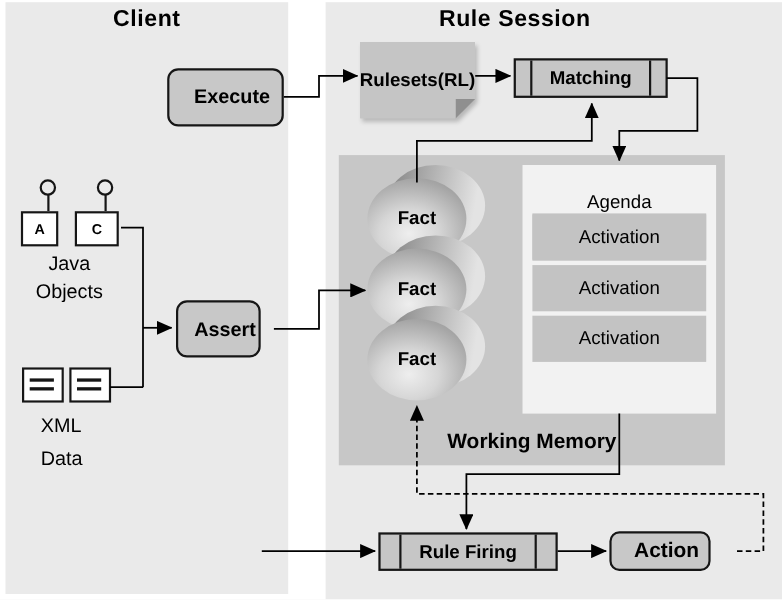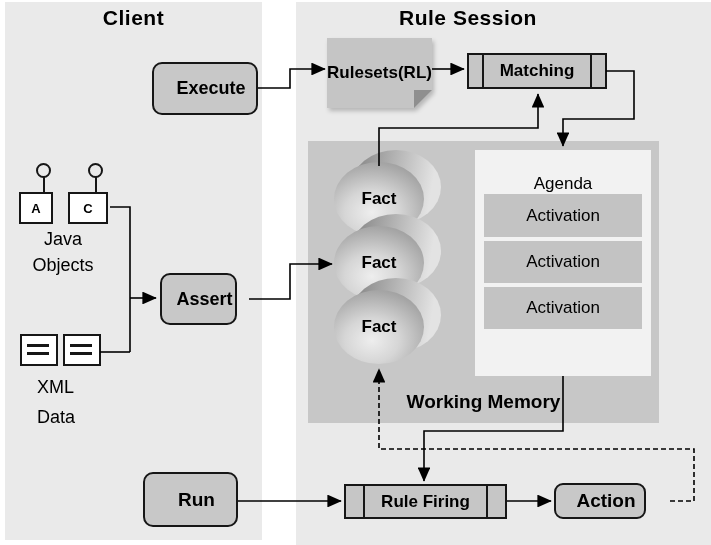--- a/index.html
+++ b/index.html
@@ -92,21 +92,20 @@
 <div id="stage">
 
   <div class="panel" id="client-panel"></div>
   <div class="panel" id="session-panel"></div>
 
   <div class="panel-title" style="left:5px; width:257px;">Client</div>
   <div class="panel-title" style="left:296px; width:344px;">Rule Session</div>
 
   <div class="node-btn" id="execute-btn">Execute</div>
   <div class="node-btn" id="assert-btn">Assert</div>
-  <div class="node-btn" id="run-btn">Run</div>
 
   <div class="pin-head" id="pin-a"></div>
   <div class="pin-head" id="pin-c"></div>
   <div class="pin-stem" id="stem-a"></div>
   <div class="pin-stem" id="stem-c"></div>
   <div class="obj-box" id="obj-a">A</div>
   <div class="obj-box" id="obj-c">C</div>
   <div id="java-label">
     <div>Java</div>
     <div>Objects</div>

